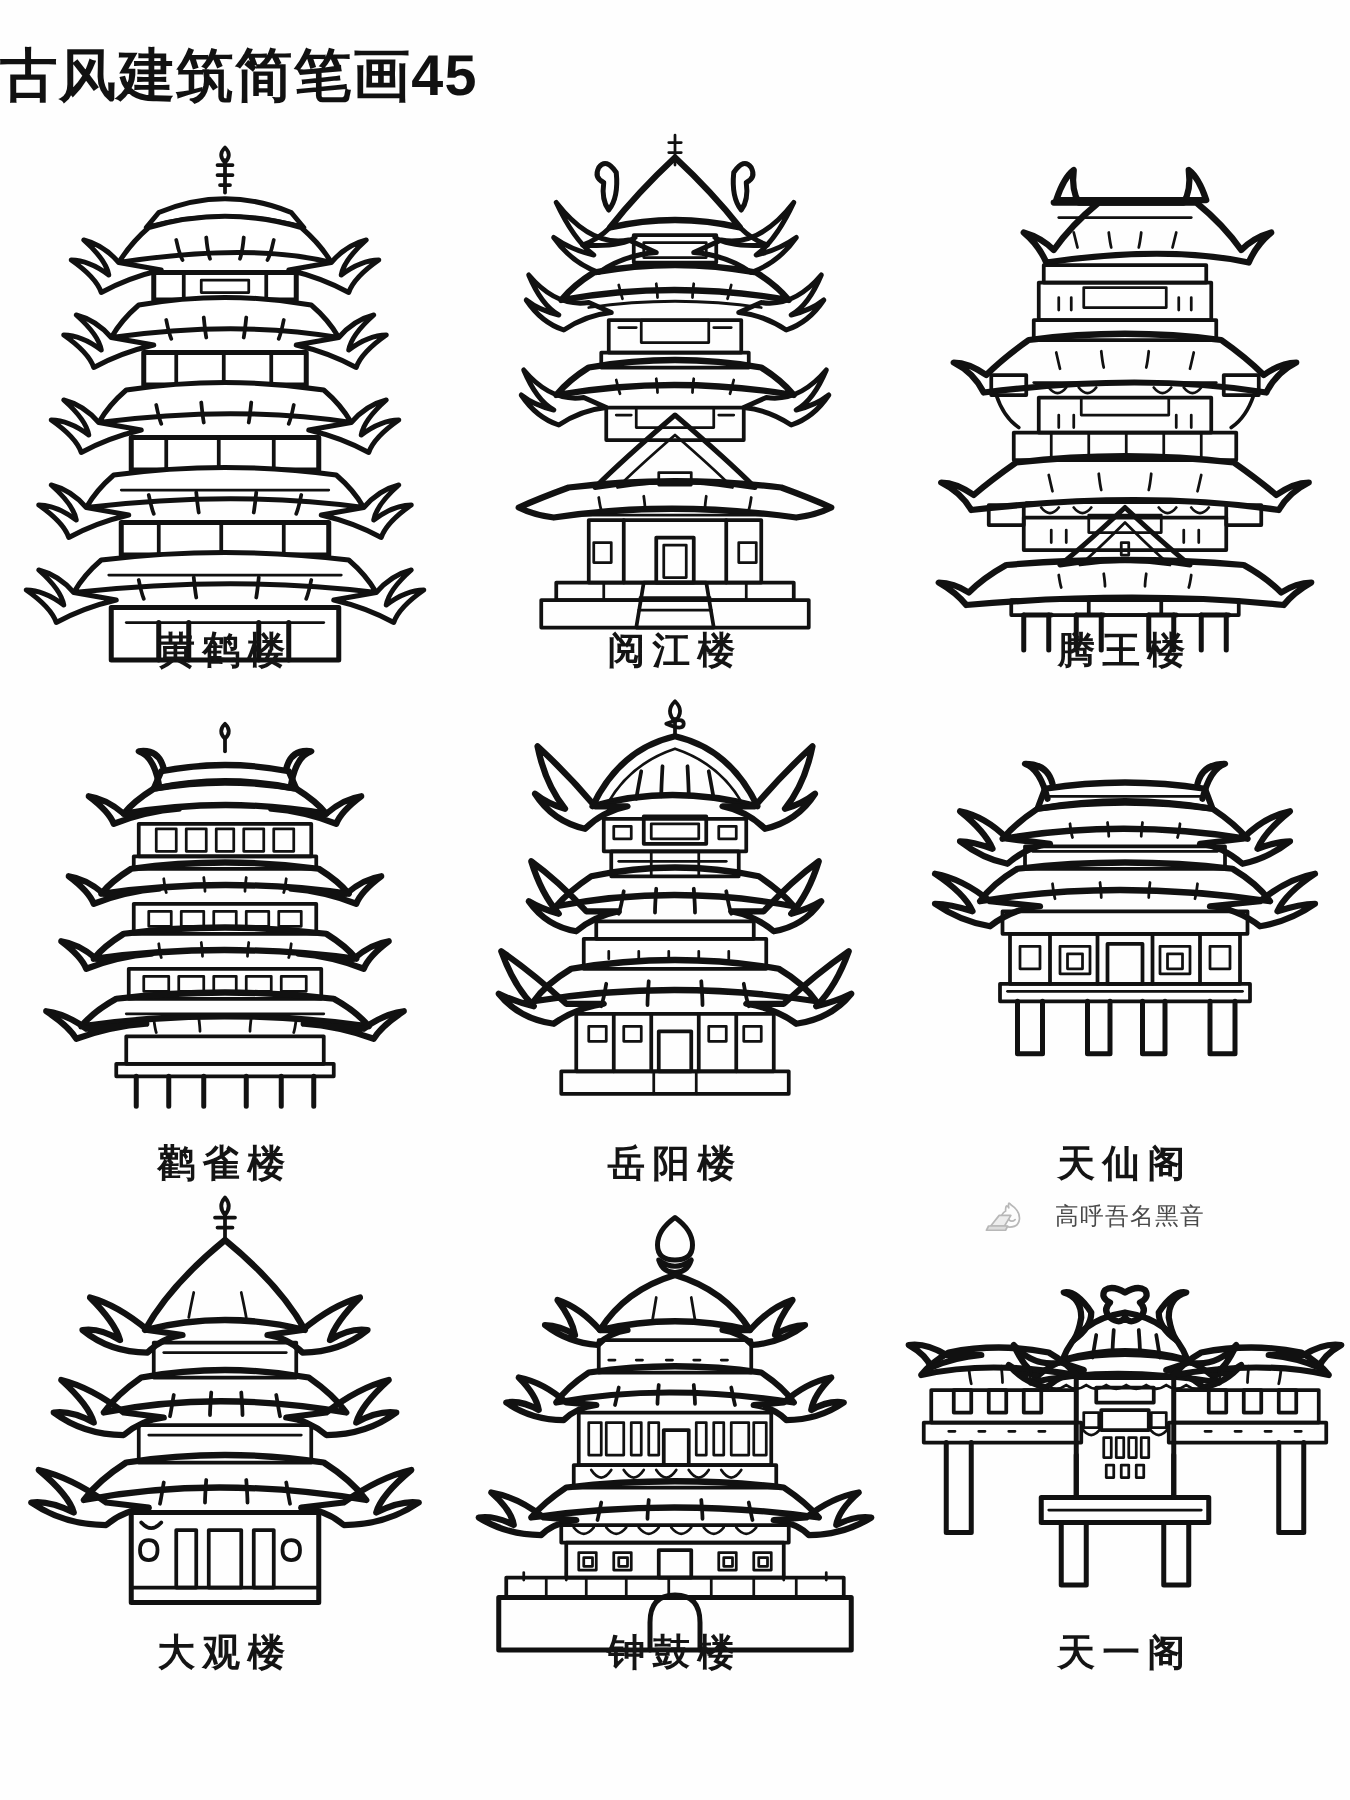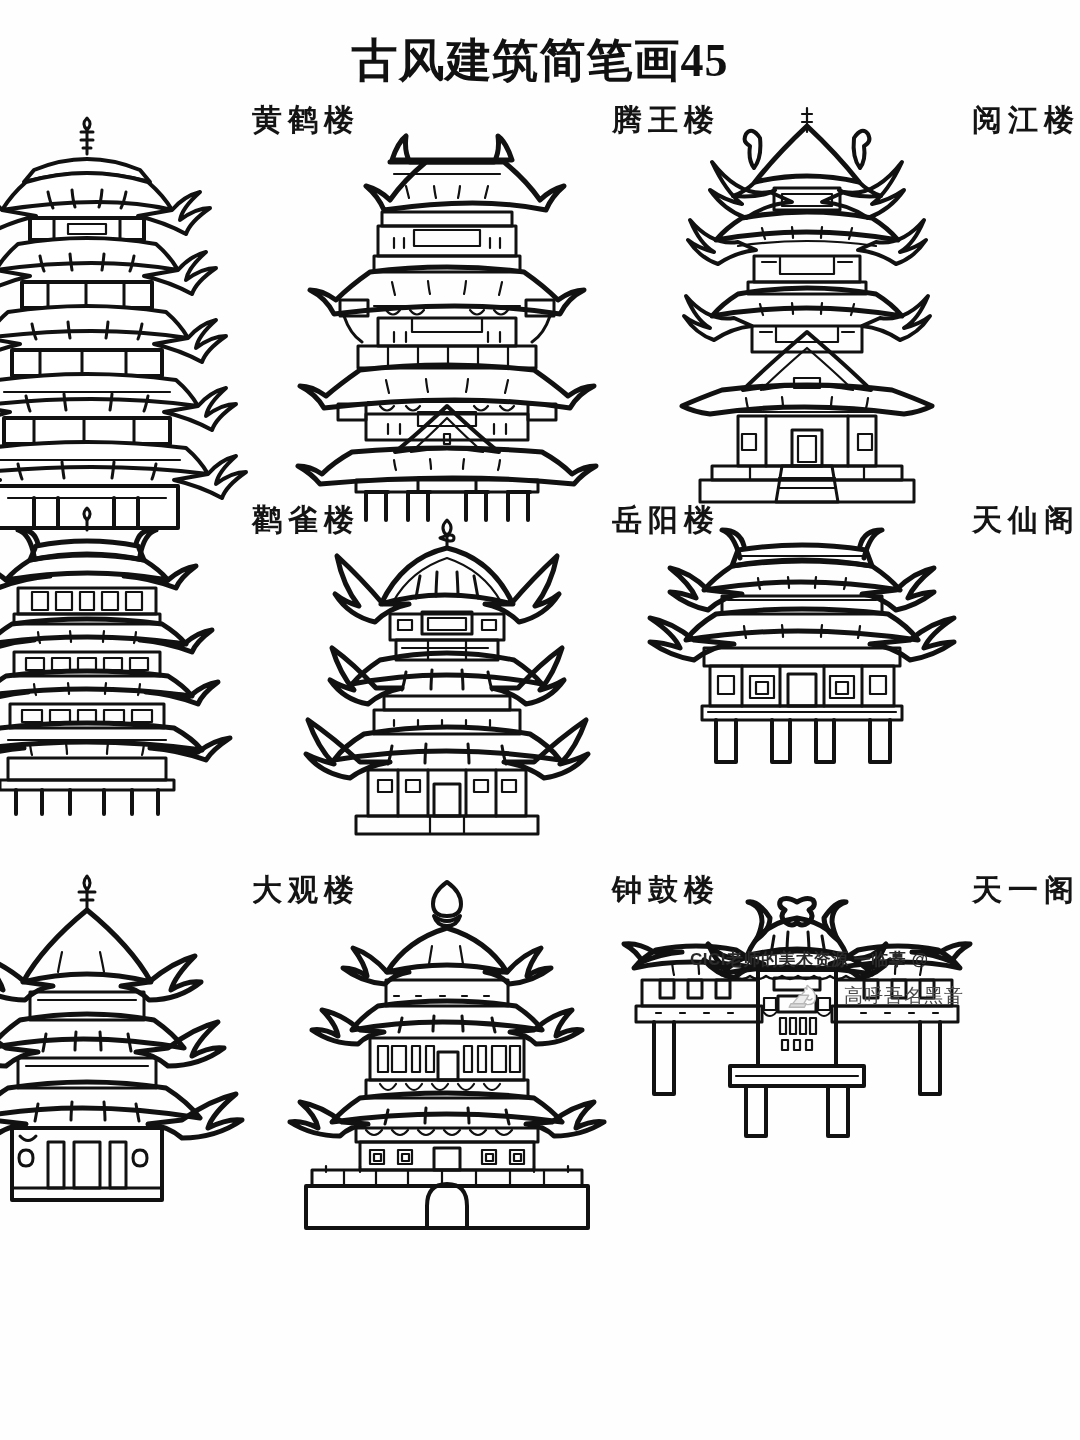--- a/index.html
+++ b/index.html
@@ -19,41 +19,42 @@
     position: relative;
     width: 1080px;
     height: 1440px;
     background: #fefefe;
   }
   .page-title {
     position: absolute;
     top: 30px;
     left: 0;
     width: 1080px;
-    text-align: center;
+    text-align: left;
     font-size: 46px;
     font-weight: bold;
     letter-spacing: 1px;
-    font-family: Liberation Serif, serif;
+    font-family: Liberation Sans, sans-serif;
     color: #111;
   }
   .grid {
     position: absolute;
     top: 100px;
     left: 0;
     width: 1080px;
   }
   .row {
     display: flex;
     width: 1080px;
   }
   .cell {
     width: 360px;
     display: flex;
-    flex-direction: row;
+    flex-direction: column;
+    align-items: center;
     justify-content: flex-end;
   }
   .art {
     display: block;
   }
   .label {
     font-size: 30px;
     font-weight: 600;
     letter-spacing: 6px;
     color: #141414;
@@ -172,80 +173,20 @@
             <path class="w4" d="M112 398 v30 M136 398 v30 M192 398 v30 M216 398 v30"></path>
           </g>
         </svg>
         <div class="label">黄鹤楼</div>
       </div>
 
       <div class="cell">
         <svg class="art" width="330" height="400" viewBox="0 0 330 400">
           <g class="ink w4">
 
-            <path class="w5" d="M110 60 q6 -18 14 -24 q-2 16 4 26 l84 0 q6 -10 4 -26 q8 6 14 24 Z"></path>
-            <path class="w5" d="M108 62 h114 q22 18 36 38 q10 -10 24 -14 q-12 10 -18 24 q-66 -14 -162 0 q-6 -14 -18 -24 q14 4 24 14 q14 -20 36 -38 Z"></path>
-            <path class="w2" d="M112 74 h106"></path>
-            <path class="w2" d="M124 86 q2 8 3 12 M152 86 q1 8 2 12 M178 86 q-1 8 -2 12 M206 86 q-2 8 -3 12"></path>
-
-            <path class="w3" d="M100 112 h130 v14 h-130 Z"></path>
-            <path class="w3" d="M96 126 h138 v30 h-138 Z"></path>
-            <path class="w2" d="M132 130 h66 v16 h-66 Z"></path>
-            <path class="w2" d="M112 138 v10 M122 138 v10 M208 138 v10 M218 138 v10"></path>
-            <path class="w3" d="M92 156 h146 v16 h-146 Z"></path>
-
-            <path class="w5" d="M88 172 q77 -10 154 0 q20 14 34 28 q14 -10 26 -10 q-16 8 -24 24 q-98 -16 -226 0 q-8 -16 -24 -24 q12 0 26 10 q14 -14 34 -28 Z"></path>
-            <path class="w2" d="M110 182 q2 9 3 13 M146 181 q1 9 2 13 M184 181 q-1 9 -2 13 M220 182 q-2 9 -3 13"></path>
-
-            <path class="w2" d="M92 206 h146"></path>
-            <path class="w2" d="M104 210 q7 9 14 0 M128 210 q7 9 14 0 M188 210 q7 9 14 0 M212 210 q7 9 14 0"></path>
-
-            <path class="w3" d="M96 218 h138 v28 h-138 Z"></path>
-            <path class="w2" d="M130 218 h70 v14 h-70 Z"></path>
-            <path class="w2" d="M112 232 v10 M124 232 v10 M206 232 v10 M218 232 v10"></path>
-
-            <path class="w3" d="M58 200 h28 v16 h-28 Z"></path>
-            <path class="w3" d="M244 200 h28 v16 h-28 Z"></path>
-            <path class="w3" d="M62 216 q6 18 18 26 M268 216 q-6 18 -18 26"></path>
-
-            <path class="w3" d="M76 246 h178 v22 h-178 Z"></path>
-            <path class="w2" d="M106 246 v22 M136 246 v22 M166 246 v22 M196 246 v22 M226 246 v22"></path>
-
-            <path class="w5" d="M78 270 q87 -10 174 0 q20 14 34 26 q14 -10 26 -10 q-16 8 -24 22 q-108 -16 -246 0 q-8 -14 -24 -22 q12 0 26 10 q14 -12 34 -26 Z"></path>
-            <path class="w2" d="M104 280 q2 9 3 13 M144 279 q1 9 2 13 M186 279 q-1 9 -2 13 M226 280 q-2 9 -3 13"></path>
-            <path class="w2" d="M86 302 h158"></path>
-            <path class="w2" d="M98 306 q7 9 14 0 M124 306 q7 9 14 0 M192 306 q7 9 14 0 M218 306 q7 9 14 0"></path>
-
-            <path class="w3" d="M84 314 h162 v26 h-162 Z"></path>
-            <path class="w2" d="M136 312 h58 v14 h-58 Z"></path>
-            <path class="w2" d="M106 324 v10 M118 324 v10 M212 324 v10 M224 324 v10"></path>
-            <path class="w3" d="M56 304 h28 v16 h-28 Z"></path>
-            <path class="w3" d="M246 304 h28 v16 h-28 Z"></path>
-
-            <path class="w4" d="M165 306 q-32 30 -52 46 q52 -8 104 0 q-20 -16 -52 -46 Z"></path>
-            <path class="w2" d="M165 318 q-22 22 -36 34 q36 -6 72 0 q-14 -12 -36 -34 Z"></path>
-            <path class="w2" d="M162 334 h6 v10 h-6 Z"></path>
-
-            <path class="w5" d="M70 352 q95 -8 190 0 q18 10 30 22 q12 -8 24 -8 q-14 8 -22 18 q-116 -12 -254 0 q-8 -10 -22 -18 q12 0 24 8 q12 -12 30 -22 Z"></path>
-            <path class="w2" d="M112 360 q1 7 2 10 M148 359 q1 7 1 10 M182 359 q-1 7 -1 10 M218 360 q-1 7 -2 10"></path>
-
-            <path class="w3" d="M74 380 h182 v12 h-182 Z"></path>
-            <path class="w3" d="M136 378 h58 v14 h-58 Z"></path>
-
-            <path class="w4" d="M84 392 v28 M104 392 v28 M126 392 v28 M146 392 v28 M184 392 v28 M204 392 v28 M226 392 v28 M246 392 v28"></path>
-            <path class="w4" d="M84 392 h22 M126 392 h22 M184 392 h22 M226 392 h22"></path>
-          </g>
-        </svg>
-        <div class="label">腾王楼</div>
-      </div>
-
-      <div class="cell">
-        <svg class="art" width="330" height="400" viewBox="0 0 330 400">
-          <g class="ink w4">
-
             <path class="w2" d="M165 8 v24"></path>
             <path class="w2" d="M160 14 h10 M160 22 h10"></path>
 
             <path class="w5" d="M165 26 q-30 28 -52 56 q52 -12 104 0 q-22 -28 -52 -56 Z"></path>
             <path class="w4" d="M113 82 q-10 10 -22 14 q30 2 42 -6 M217 82 q10 10 22 14 q-30 2 -42 -6"></path>
 
             <path class="w4" d="M118 38 q-8 -12 -14 -4 q-4 8 4 12 q-2 14 4 22 q8 -10 6 -30 Z"></path>
             <path class="w4" d="M212 38 q8 -12 14 -4 q4 8 -4 12 q2 14 -4 22 q-8 -10 -6 -30 Z"></path>
 
             <path class="w3" d="M132 88 h66 v22 h-66 Z"></path>
@@ -291,20 +232,80 @@
 
             <path class="w3" d="M70 366 h190 v14 h-190 Z"></path>
             <path class="w2" d="M108 366 v14 M222 366 v14"></path>
             <path class="w3" d="M58 380 h214 v22 h-214 Z"></path>
 
             <path class="w3" d="M140 366 l-6 36 h62 l-6 -36 Z"></path>
             <path class="w2" d="M137 378 h56 M136 388 h58"></path>
           </g>
         </svg>
         <div class="label">阅江楼</div>
+      </div>
+
+      <div class="cell">
+        <svg class="art" width="330" height="400" viewBox="0 0 330 400">
+          <g class="ink w4">
+
+            <path class="w5" d="M110 60 q6 -18 14 -24 q-2 16 4 26 l84 0 q6 -10 4 -26 q8 6 14 24 Z"></path>
+            <path class="w5" d="M108 62 h114 q22 18 36 38 q10 -10 24 -14 q-12 10 -18 24 q-66 -14 -162 0 q-6 -14 -18 -24 q14 4 24 14 q14 -20 36 -38 Z"></path>
+            <path class="w2" d="M112 74 h106"></path>
+            <path class="w2" d="M124 86 q2 8 3 12 M152 86 q1 8 2 12 M178 86 q-1 8 -2 12 M206 86 q-2 8 -3 12"></path>
+
+            <path class="w3" d="M100 112 h130 v14 h-130 Z"></path>
+            <path class="w3" d="M96 126 h138 v30 h-138 Z"></path>
+            <path class="w2" d="M132 130 h66 v16 h-66 Z"></path>
+            <path class="w2" d="M112 138 v10 M122 138 v10 M208 138 v10 M218 138 v10"></path>
+            <path class="w3" d="M92 156 h146 v16 h-146 Z"></path>
+
+            <path class="w5" d="M88 172 q77 -10 154 0 q20 14 34 28 q14 -10 26 -10 q-16 8 -24 24 q-98 -16 -226 0 q-8 -16 -24 -24 q12 0 26 10 q14 -14 34 -28 Z"></path>
+            <path class="w2" d="M110 182 q2 9 3 13 M146 181 q1 9 2 13 M184 181 q-1 9 -2 13 M220 182 q-2 9 -3 13"></path>
+
+            <path class="w2" d="M92 206 h146"></path>
+            <path class="w2" d="M104 210 q7 9 14 0 M128 210 q7 9 14 0 M188 210 q7 9 14 0 M212 210 q7 9 14 0"></path>
+
+            <path class="w3" d="M96 218 h138 v28 h-138 Z"></path>
+            <path class="w2" d="M130 218 h70 v14 h-70 Z"></path>
+            <path class="w2" d="M112 232 v10 M124 232 v10 M206 232 v10 M218 232 v10"></path>
+
+            <path class="w3" d="M58 200 h28 v16 h-28 Z"></path>
+            <path class="w3" d="M244 200 h28 v16 h-28 Z"></path>
+            <path class="w3" d="M62 216 q6 18 18 26 M268 216 q-6 18 -18 26"></path>
+
+            <path class="w3" d="M76 246 h178 v22 h-178 Z"></path>
+            <path class="w2" d="M106 246 v22 M136 246 v22 M166 246 v22 M196 246 v22 M226 246 v22"></path>
+
+            <path class="w5" d="M78 270 q87 -10 174 0 q20 14 34 26 q14 -10 26 -10 q-16 8 -24 22 q-108 -16 -246 0 q-8 -14 -24 -22 q12 0 26 10 q14 -12 34 -26 Z"></path>
+            <path class="w2" d="M104 280 q2 9 3 13 M144 279 q1 9 2 13 M186 279 q-1 9 -2 13 M226 280 q-2 9 -3 13"></path>
+            <path class="w2" d="M86 302 h158"></path>
+            <path class="w2" d="M98 306 q7 9 14 0 M124 306 q7 9 14 0 M192 306 q7 9 14 0 M218 306 q7 9 14 0"></path>
+
+            <path class="w3" d="M84 314 h162 v26 h-162 Z"></path>
+            <path class="w2" d="M136 312 h58 v14 h-58 Z"></path>
+            <path class="w2" d="M106 324 v10 M118 324 v10 M212 324 v10 M224 324 v10"></path>
+            <path class="w3" d="M56 304 h28 v16 h-28 Z"></path>
+            <path class="w3" d="M246 304 h28 v16 h-28 Z"></path>
+
+            <path class="w4" d="M165 306 q-32 30 -52 46 q52 -8 104 0 q-20 -16 -52 -46 Z"></path>
+            <path class="w2" d="M165 318 q-22 22 -36 34 q36 -6 72 0 q-14 -12 -36 -34 Z"></path>
+            <path class="w2" d="M162 334 h6 v10 h-6 Z"></path>
+
+            <path class="w5" d="M70 352 q95 -8 190 0 q18 10 30 22 q12 -8 24 -8 q-14 8 -22 18 q-116 -12 -254 0 q-8 -10 -22 -18 q12 0 24 8 q12 -12 30 -22 Z"></path>
+            <path class="w2" d="M112 360 q1 7 2 10 M148 359 q1 7 1 10 M182 359 q-1 7 -1 10 M218 360 q-1 7 -2 10"></path>
+
+            <path class="w3" d="M74 380 h182 v12 h-182 Z"></path>
+            <path class="w3" d="M136 378 h58 v14 h-58 Z"></path>
+
+            <path class="w4" d="M84 392 v28 M104 392 v28 M126 392 v28 M146 392 v28 M184 392 v28 M204 392 v28 M226 392 v28 M246 392 v28"></path>
+            <path class="w4" d="M84 392 h22 M126 392 h22 M184 392 h22 M226 392 h22"></path>
+          </g>
+        </svg>
+        <div class="label">腾王楼</div>
       </div>
     </div>
 
     <div class="row">
 
       <div class="cell">
         <svg class="art" width="330" height="340" viewBox="0 0 330 340">
           <g class="ink w4">
 
             <path class="w3" d="M165 8 q6 6 0 12 q-6 -6 0 -12 Z"></path>
@@ -632,21 +633,20 @@
             <path class="w4" d="M206 216 v50 M226 216 v50 M206 266 h20"></path>
             <path class="w4" d="M136 196 v-34 M214 196 v-34"></path>
           </g>
         </svg>
         <div class="label">天一阁</div>
       </div>
     </div>
   </div>
 
   <div class="watermark">
-    <div class="wm-line1">CICI老师的美术资源 一临摹 @</div>
     <div class="wm-line2">
       <svg class="wm-avatar" viewBox="0 0 40 32">
         <g fill="none" stroke="#b8b8b8" stroke-width="1.6" stroke-linejoin="round" stroke-linecap="round">
           <path d="M22 4 q-3 -4 -2 3 q-3 -5 -3 3 q-5 3 -4 9 q1 6 8 6 q8 0 9 -7 q1 -8 -8 -14 Z" fill="#fdfdfd"></path>
           <path d="M20 18 q3 3 6 0"></path>
           <path d="M11 14 l-8 10 h13 l6 -10 Z" fill="#ededed"></path>
           <path d="M1 24 h18 l-2 4 h-18 Z" fill="#dcdcdc"></path>
         </g>
       </svg>
       <div class="wm-name">高呼吾名黑音</div>

